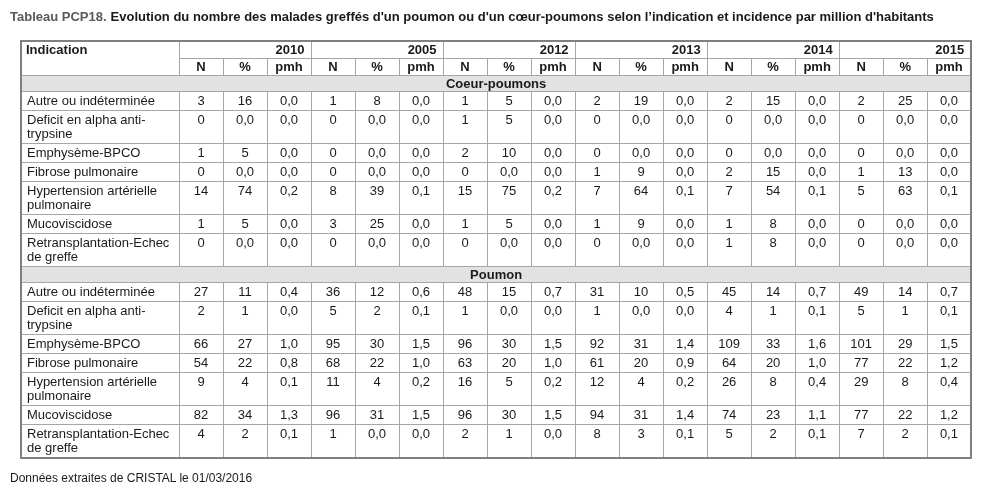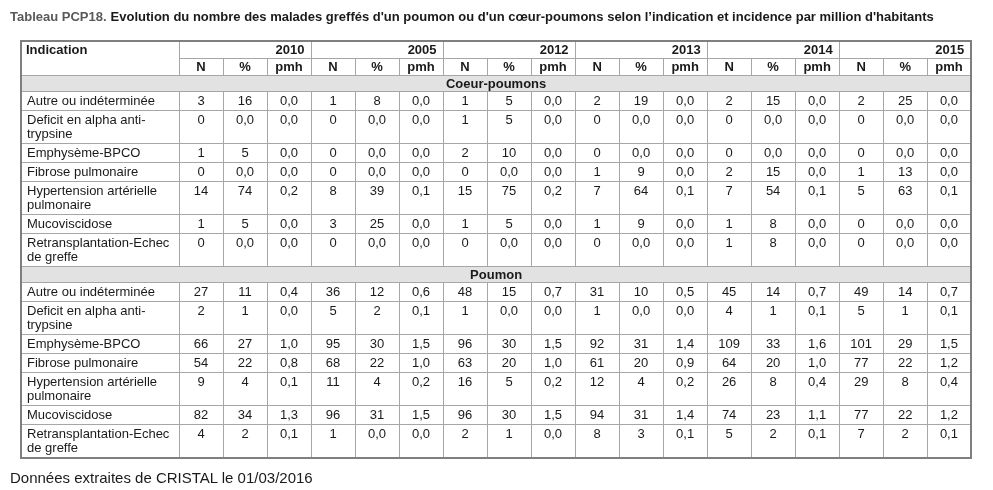--- a/index.html
+++ b/index.html
@@ -30,21 +30,21 @@
   th.ind-h{text-align:left;vertical-align:top;}
   th.year{text-align:right;padding-right:6px;}
   th.sub{text-align:center;}
   td.ind{text-align:left;padding:2px 3px 2px 5px;}
   td.num{text-align:center;padding:2px 2px;vertical-align:top;}
   tr.band td{
     background:var(--band-bg);font-weight:bold;text-align:center;
     padding:1px 8px;height:13px;line-height:13px;
   }
   .footer{
-    margin:12px 0 0 10px;font-size:15px;line-height:14px;
+    margin:12px 0 0 10px;font-size:12px;line-height:14px;
   }
 </style>
 </head>
 <body>
 
 <div class="title">
   <span class="prefix">Tableau PCP18.</span><span>Evolution du nombre des malades greffés d'un poumon ou d'un cœur-poumons selon l’indication et incidence par million d'habitants</span>
 </div>
 
 <table>

